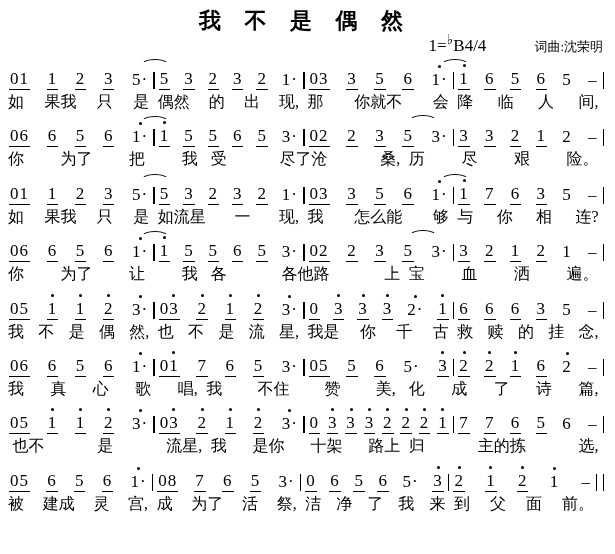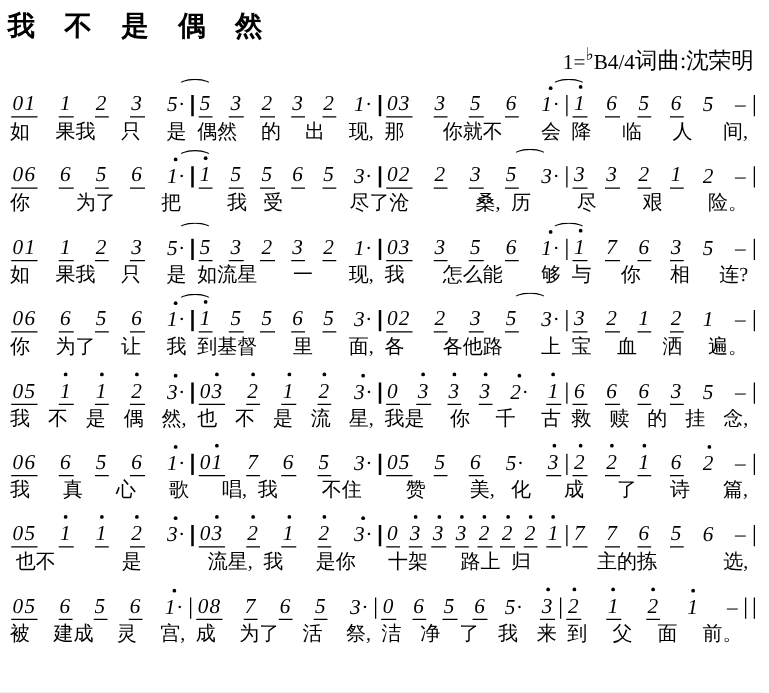--- a/index.html
+++ b/index.html
@@ -3,33 +3,33 @@
 <meta charset="utf-8">
 <style>
   html,body{margin:0;padding:0;background:#e8e8e8;}
   .sheet{
     width:615px;height:554px;box-sizing:border-box;
     margin:0;background:#ffffff;color:#000;
     padding:4px 10px 2px 6px;overflow:hidden;
     font-family:"Liberation Serif","DejaVu Serif",serif;
   }
   .title{
-    font-size:22px;font-weight:bold;
+    text-align:center;font-size:22px;font-weight:bold;
     letter-spacing:9px;margin:2px 0 0 0;
   }
   .meta-row{
     display:flex;justify-content:flex-end;align-items:flex-end;
     font-size:17px;margin:0 2px 4px 0;
   }
   .key-sig{white-space:nowrap;}
   .flat{display:inline-block;font-size:14px;position:relative;top:-7px;}
-  .credit{font-size:18px;}
+  .credit{font-size:13px;margin-left:48px;}
 
   .system{margin-bottom:6px;}
-  .notes-row{display:flex;align-items:flex-end;padding-top:10px;font-style:italic;}
+  .notes-row{display:flex;align-items:flex-end;padding-top:10px;}
   .measure{flex:1 1 0;display:flex;justify-content:space-between;align-items:flex-end;padding:0 3px;min-width:0;}
   .note{position:relative;display:inline-block;font-size:17px;line-height:1;padding:0 1px 2px 1px;}
   .note.u{border-bottom:1.4px solid #000;}
   .ntext{letter-spacing:1px;}
   .oct{position:absolute;top:-6px;left:50%;margin-left:-1.5px;width:3px;height:3px;border-radius:50%;background:#000;}
   .oct.r{left:68%;}
   .tie{position:absolute;left:55%;top:-12px;width:26px;height:10px;
        border:1.6px solid transparent;border-top-color:#000;border-radius:50%;}
   .bar{width:1.5px;background:#000;height:17px;margin:0 1px 1px 1px;flex:0 0 auto;}
   .bar.final{width:6px;background:none;border-left:1.5px solid #000;border-right:1.5px solid #000;height:17px;}
@@ -281,25 +281,20 @@
           <span class="bar"></span>
         </div>
         <div class="lyrics-row">
           <div class="lyr">
             <span class="word">你</span>
             <span class="word">为了</span>
             <span class="word">让</span>
             <span class="word">我</span>
           </div>
           <span class="lspacer"></span>
-          <div class="lyr">
-            <span class="word">到基督</span>
-            <span class="word">里</span>
-            <span class="word">面,</span>
-          </div>
           <span class="lspacer"></span>
           <div class="lyr">
             <span class="word">各</span>
             <span class="word">各他路</span>
             <span class="word">上</span>
           </div>
           <span class="lspacer"></span>
           <div class="lyr">
             <span class="word">宝</span>
             <span class="word">血</span>

